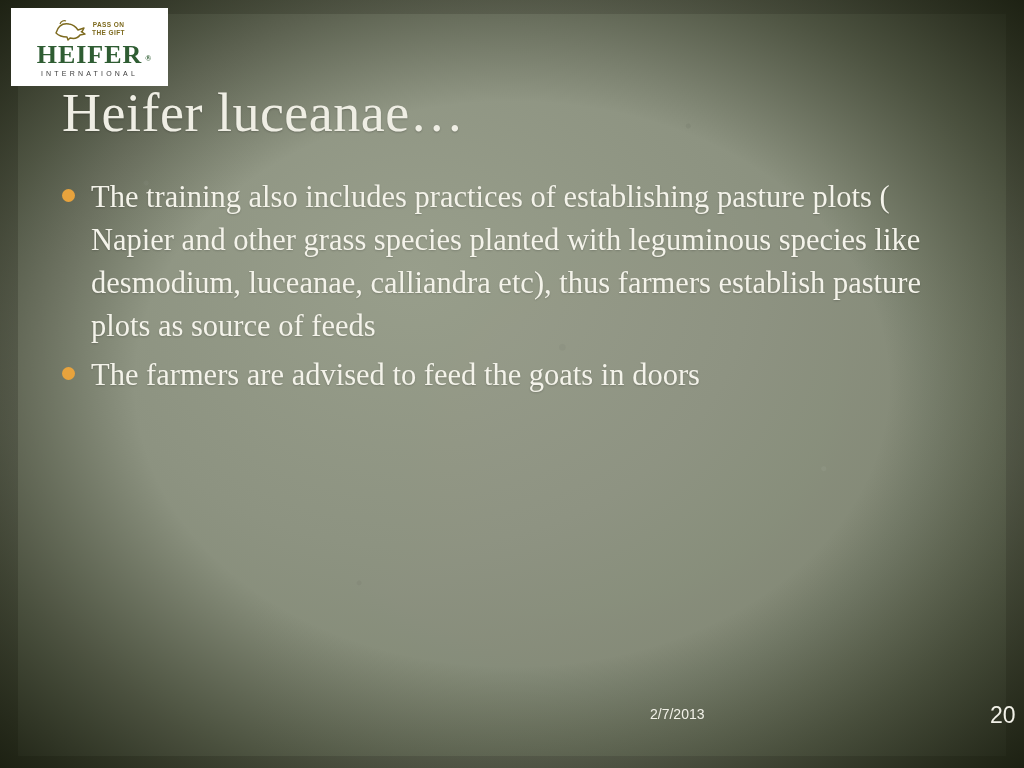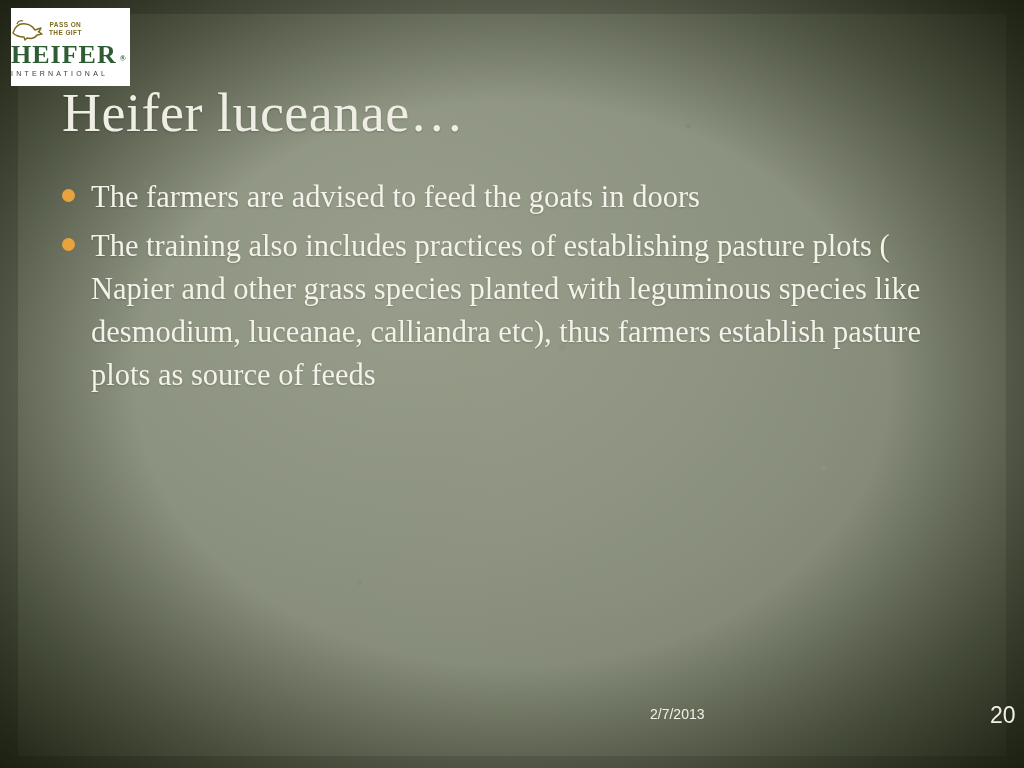--- a/index.html
+++ b/index.html
@@ -61,26 +61,26 @@
     z-index: 2;
     width: 100%;
     height: 100%;
   }
 
   
   .logo {
     position: absolute;
     left: 11px;
     top: 8px;
-    width: 119px;
+    width: 157px;
     height: 78px;
     background: #ffffff;
     display: flex;
     flex-direction: column;
-    align-items: flex-start;
+    align-items: center;
     justify-content: center;
     box-sizing: border-box;
     padding-top: 2px;
   }
   .logo-top {
     display: flex;
     align-items: flex-start;
     gap: 4px;
     height: 22px;
   }
@@ -204,25 +204,25 @@
         <span>HEIFER</span><sup>®</sup>
       </div>
       <div class="logo-sub">INTERNATIONAL</div>
     </div>
 
     <div class="title">Heifer luceanae…</div>
 
     <div class="body">
       <div class="bullet">
         <span class="dot"></span>
-        <span class="btext">The farmers are advised to feed the goats in doors</span>
+        <span class="btext">The training also includes practices  of establishing pasture plots ( Napier and other grass species planted with leguminous species like desmodium, luceanae, calliandra etc), thus farmers establish pasture plots as source of feeds</span>
       </div>
       <div class="bullet">
         <span class="dot"></span>
-        <span class="btext">The training also includes practices  of establishing pasture plots ( Napier and other grass species planted with leguminous species like desmodium, luceanae, calliandra etc), thus farmers establish pasture plots as source of feeds</span>
+        <span class="btext">The farmers are advised to feed the goats in doors</span>
       </div>
     </div>
 
     <div class="date">2/7/2013</div>
     <div class="pagenum">20</div>
 
   </div>
 </div>
 
 </body></html>

